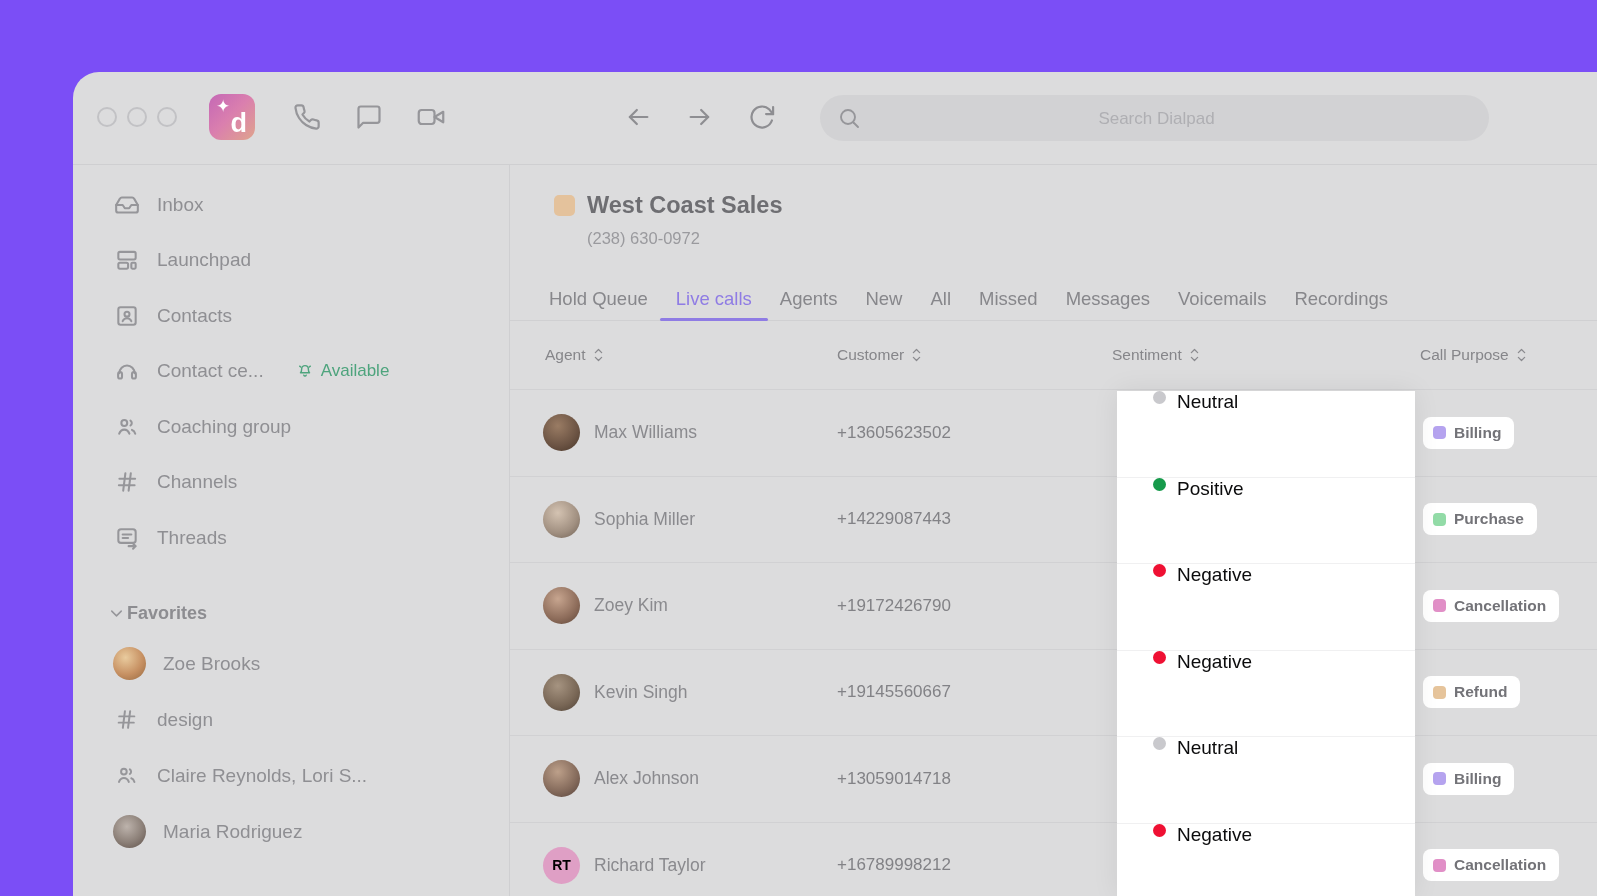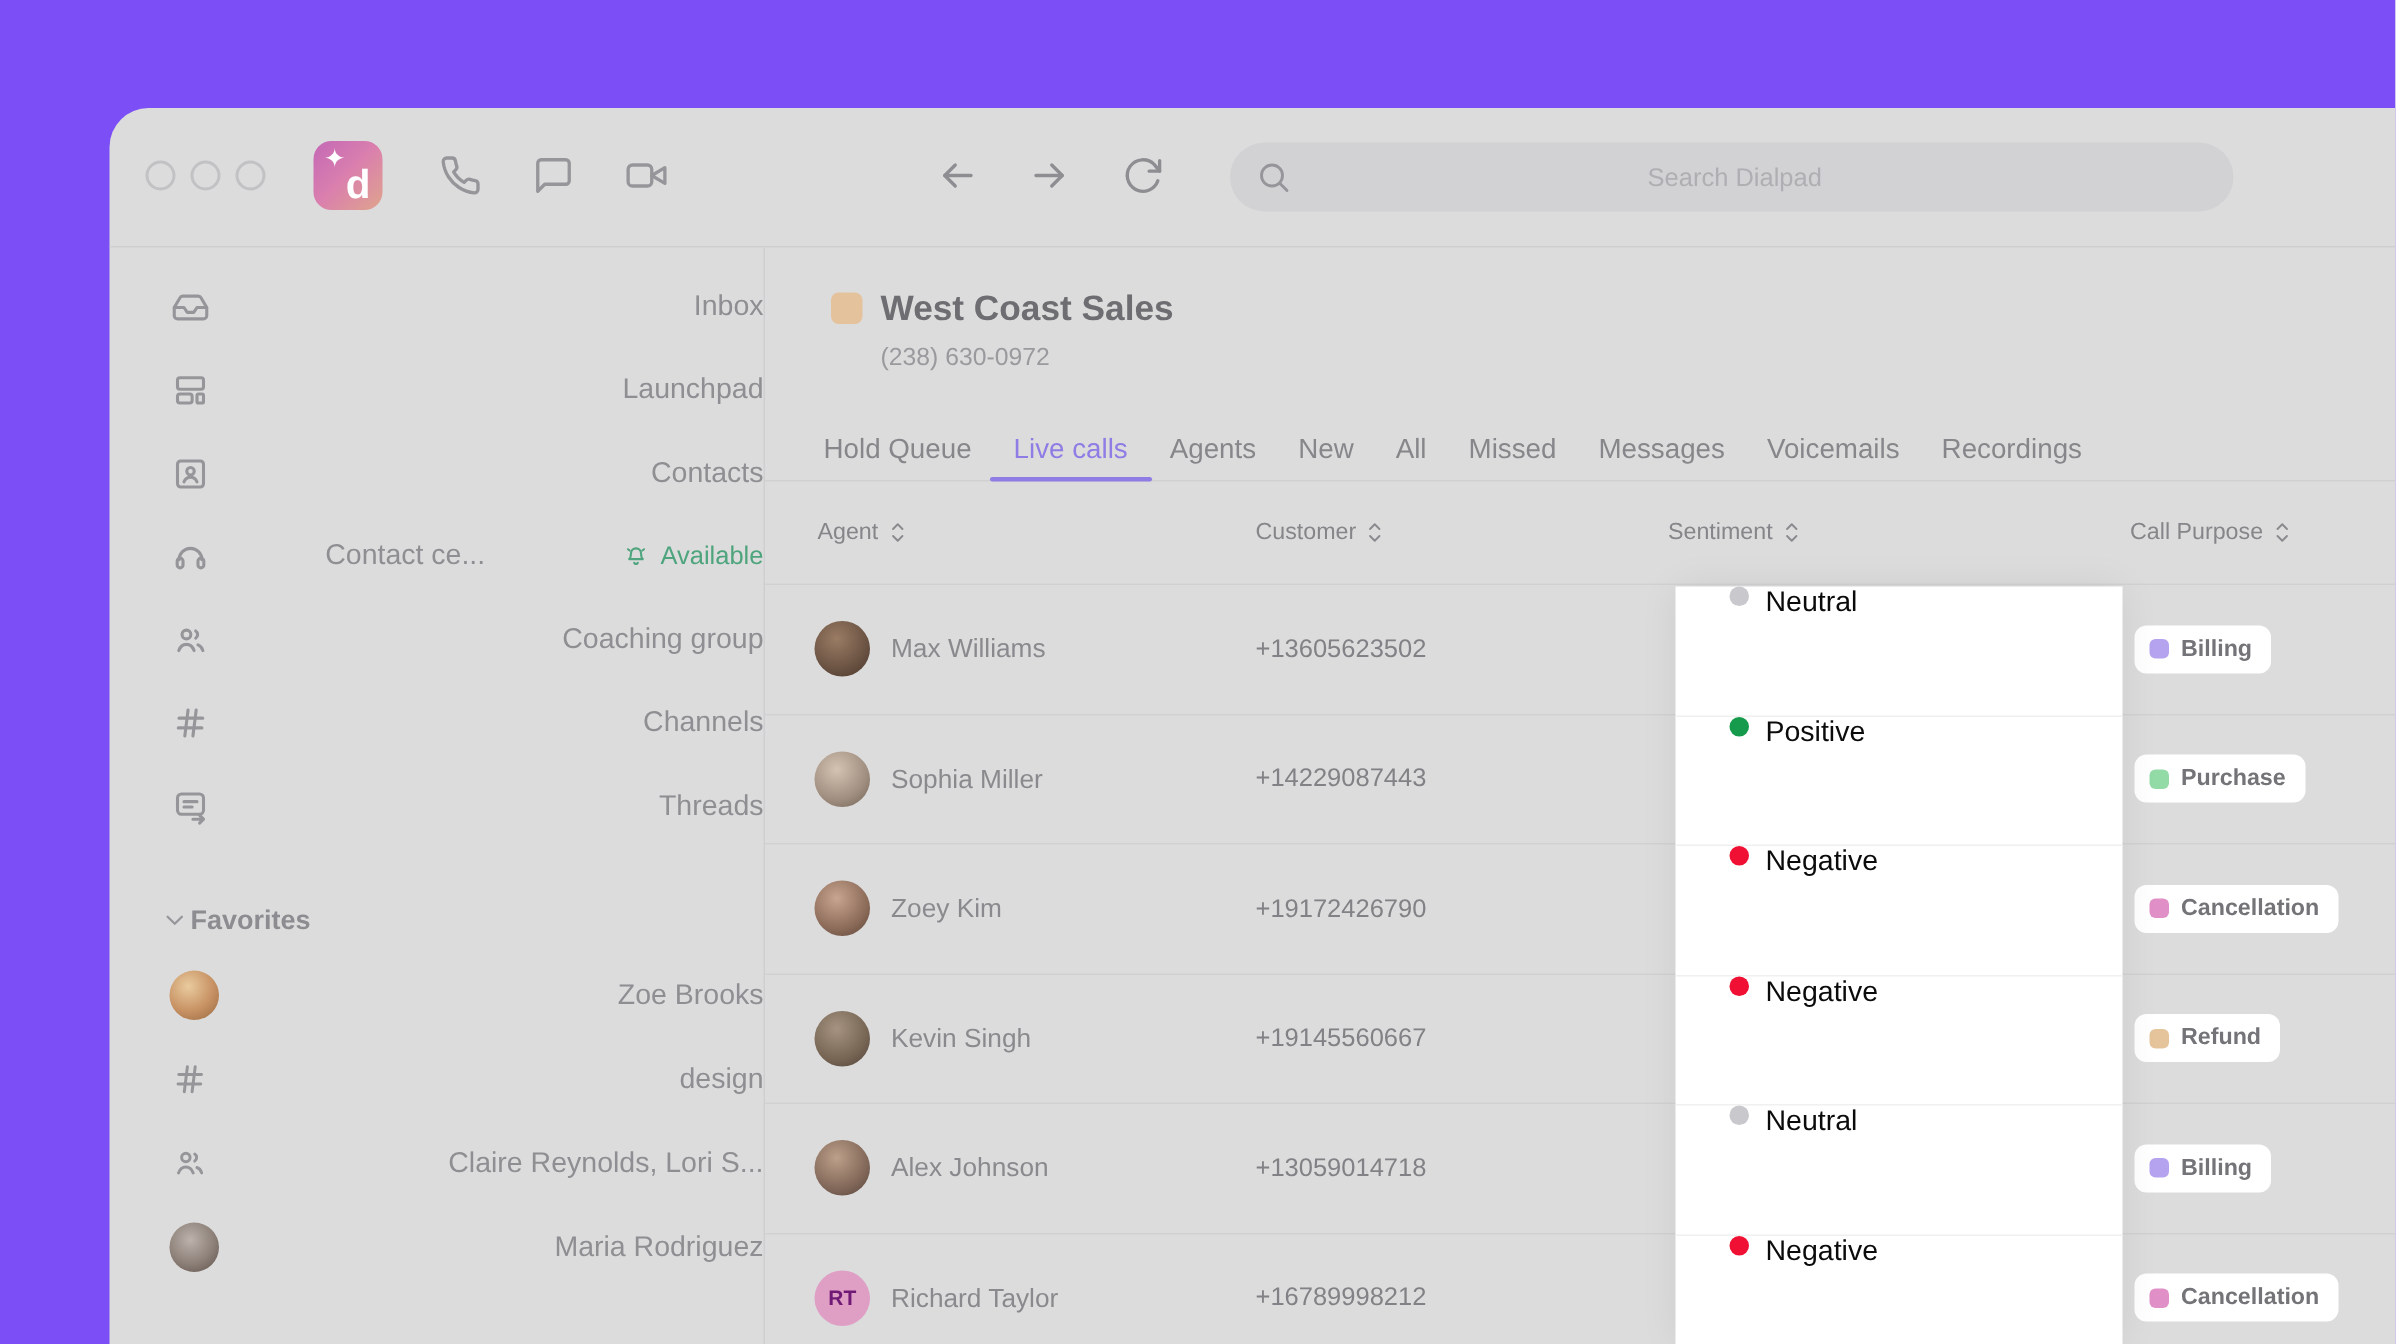--- a/index.html
+++ b/index.html
@@ -24,21 +24,21 @@
   .search{position:absolute;left:747px;top:23px;width:669px;height:46px;border-radius:23px;background:#D2D2D4;}
   .search svg{position:absolute;left:17px;top:11px;width:24px;height:24px;}
   .search input{position:absolute;inset:0;width:100%;height:100%;background:transparent;border:none;outline:none;
                 text-align:center;font-size:17px;color:#6d6d70;font-family:inherit;}
   .search input::placeholder{color:#AFAFB3;}
 
   
   .body-row{flex:1;display:flex;min-height:0;}
   .sidebar{width:437px;flex:none;border-right:1px solid #CFCFD1;padding-top:12px;box-sizing:border-box;}
   .side-item{height:55.5px;display:flex;align-items:center;padding-left:40px;gap:17px;
-             color:#8F8F93;font-size:19px;cursor:pointer;justify-content:space-between;}
+             color:#8F8F93;font-size:19px;cursor:pointer;}
   .side-item .iw{width:27px;height:27px;flex:none;display:flex;align-items:center;justify-content:center;}
   .status{display:flex;align-items:center;gap:6px;margin-left:14px;color:#4EA47D;font-size:17px;font-weight:500;}
   .status .ic{stroke:#4EA47D;stroke-width:1.7;}
   .fav-header{margin-top:26px;height:44px;display:flex;align-items:center;padding-left:34px;gap:1px;
               color:#8D8D91;font-size:18px;font-weight:700;}
   .fav-item{height:56px;}
   .favatar{width:33px;height:33px;border-radius:50%;flex:none;}
   .fa-zoe{background:radial-gradient(circle at 38% 32%,#e9cb9e,#c79163 55%,#96683f);}
   .fa-maria{background:radial-gradient(circle at 42% 35%,#bdb3ac,#8c8078 55%,#5e5049);}
 
@@ -58,21 +58,21 @@
   .thead{position:absolute;left:0;right:0;top:156px;height:69px;border-bottom:1px solid #D1D1D3;box-sizing:border-box;}
   .th{position:absolute;top:0;height:100%;display:flex;align-items:center;gap:7px;
       font-size:15.5px;color:#86868A;cursor:pointer;}
   .th svg{width:11px;height:16px;}
   .th .ic{stroke:#8A8A8E;stroke-width:1.6;}
 
   .rows{position:absolute;left:0;right:0;top:225px;bottom:0;overflow:hidden;}
   .row{height:86.5px;position:relative;border-bottom:1px solid #D1D1D3;box-sizing:border-box;cursor:pointer;}
   .cell-agent{position:absolute;left:33px;top:0;height:100%;display:flex;align-items:center;gap:14px;}
   .avatar{width:37px;height:37px;border-radius:50%;flex:none;}
-  .avatar.initials{display:flex;align-items:center;justify-content:center;font-size:14px;font-weight:700;color:#701a75;}
+  .avatar.initials{display:flex;align-items:center;justify-content:center;font-size:14px;font-weight:700;color:#000000;}
   .av-0{background:radial-gradient(circle at 40% 32%,#9a7c64,#6b5343 60%,#473528);}
   .av-1{background:radial-gradient(circle at 40% 32%,#d4c3b2,#a08f80 60%,#6e5f53);}
   .av-2{background:radial-gradient(circle at 40% 32%,#c7a58f,#8d6c5a 60%,#5c4437);}
   .av-3{background:radial-gradient(circle at 40% 32%,#a69481,#786655 60%,#4e4136);}
   .av-4{background:radial-gradient(circle at 40% 32%,#bda08a,#83695a 60%,#55423a);}
   .agent-name{font-size:17.5px;color:#8A8A8E;}
   .cell-customer{position:absolute;left:327px;top:50%;transform:translateY(-50%);font-size:17px;color:#828286;}
   .cell-purpose{position:absolute;left:913px;top:50%;transform:translateY(-50%);}
   .chip{display:inline-flex;align-items:center;gap:8px;background:#ffffff;border-radius:8px;
         padding:7px 13px 7px 10px;font-size:15.5px;font-weight:700;color:#737378;}

